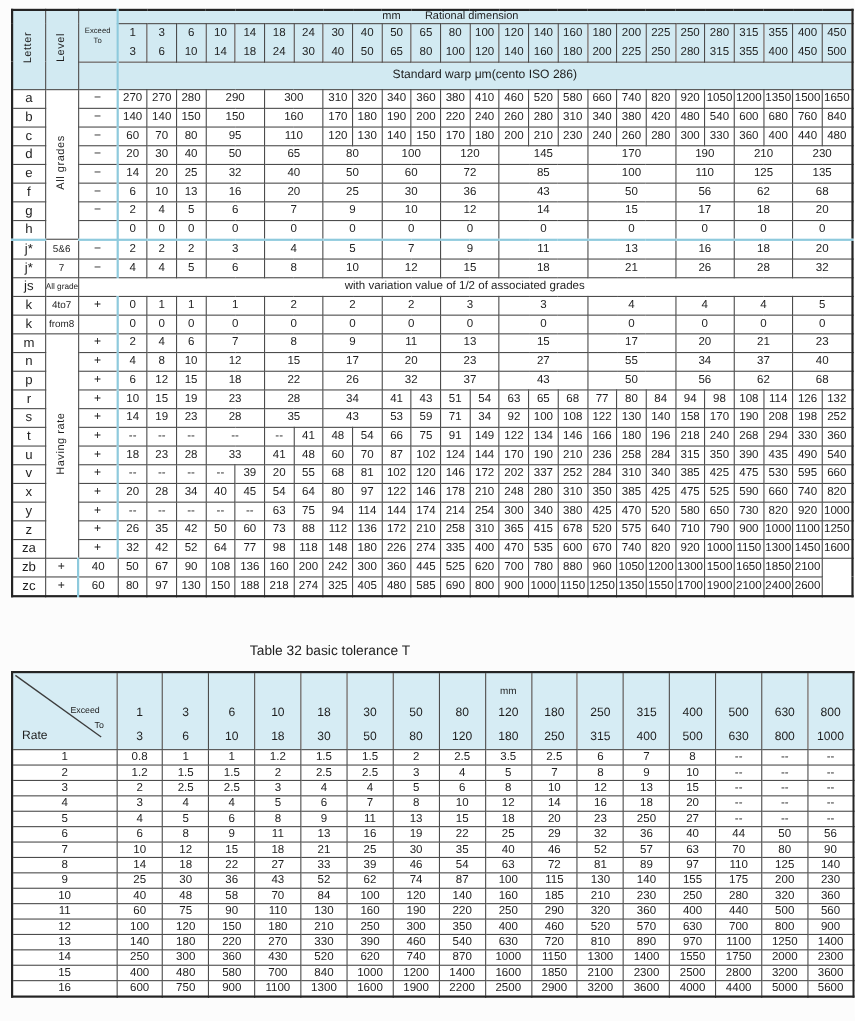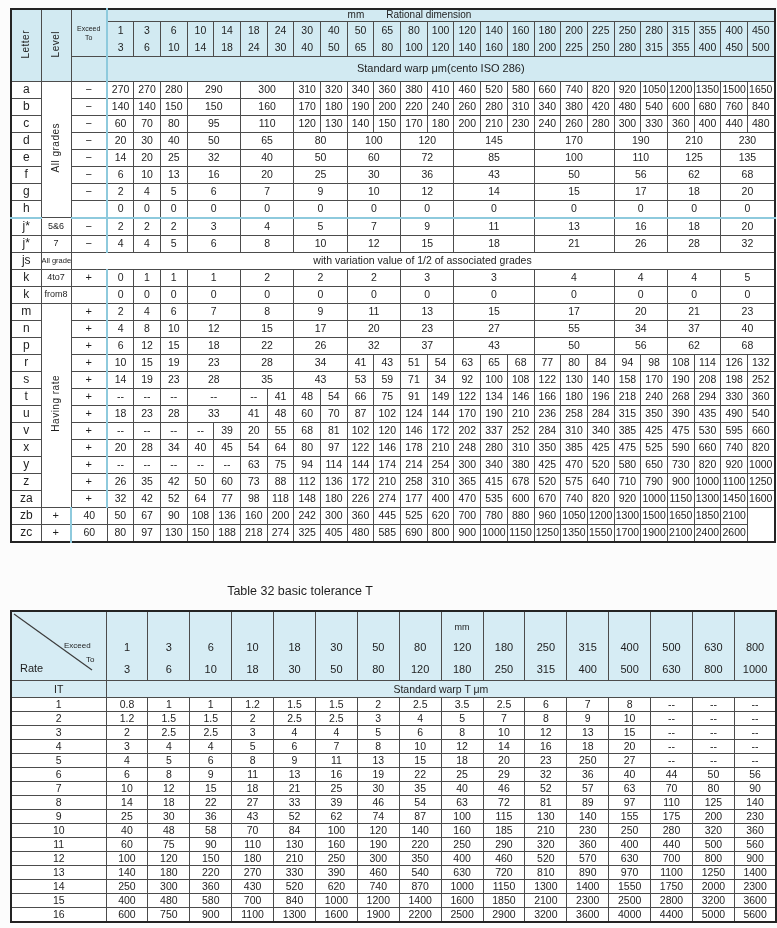--- a/index.html
+++ b/index.html
@@ -731,21 +731,21 @@
         <td>42</td>
         <td>52</td>
         <td>64</td>
         <td>77</td>
         <td>98</td>
         <td>118</td>
         <td>148</td>
         <td>180</td>
         <td>226</td>
         <td>274</td>
-        <td>177</td>
+        <td>335</td>
         <td>400</td>
         <td>470</td>
         <td>535</td>
         <td>600</td>
         <td>670</td>
         <td>740</td>
         <td>820</td>
         <td>920</td>
         <td>1000</td>
         <td>1150</td>
@@ -918,24 +918,20 @@
           <div class="mmlbl"></div>
           <div class="nv">630</div>
           <div class="nv">800</div>
         </td>
         <td class="hd num2">
           <div class="mmlbl"></div>
           <div class="nv">800</div>
           <div class="nv">1000</div>
         </td>
       </tr>
-      <tr>
-        <td class="hd itrow">IT</td>
-        <td class="hd itrow" colspan="16">Standard warp T  μm</td>
-      </tr>
     </thead>
   <tbody id="t2body">
       <tr>
         <td>1</td>
         <td>0.8</td>
         <td>1</td>
         <td>1</td>
         <td>1.2</td>
         <td>1.5</td>
         <td>1.5</td>

